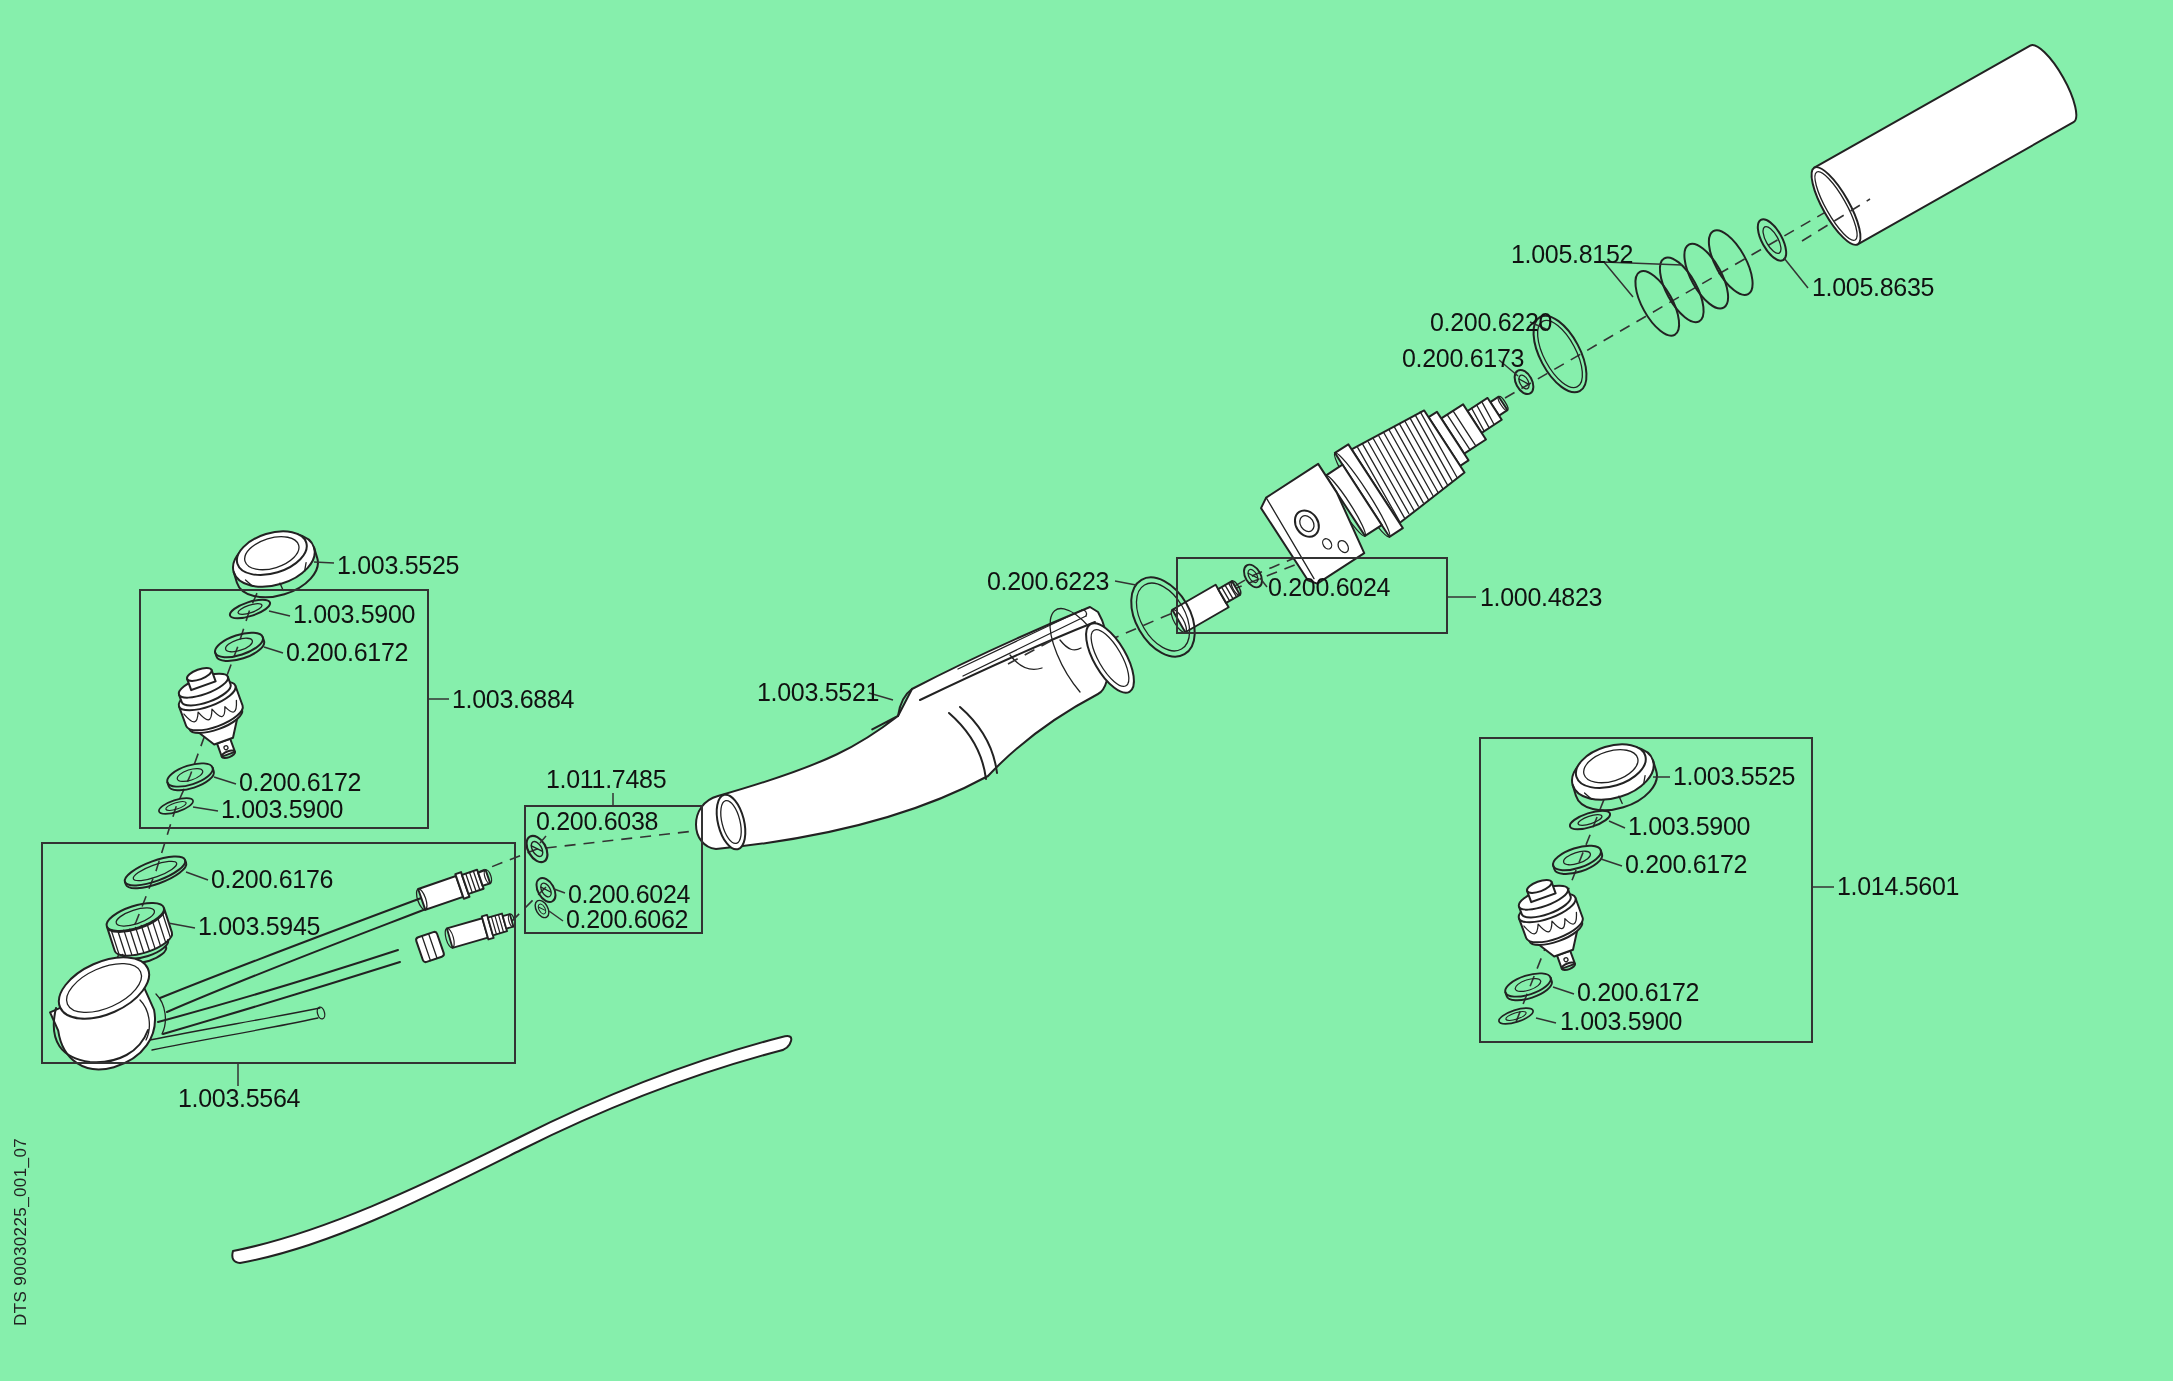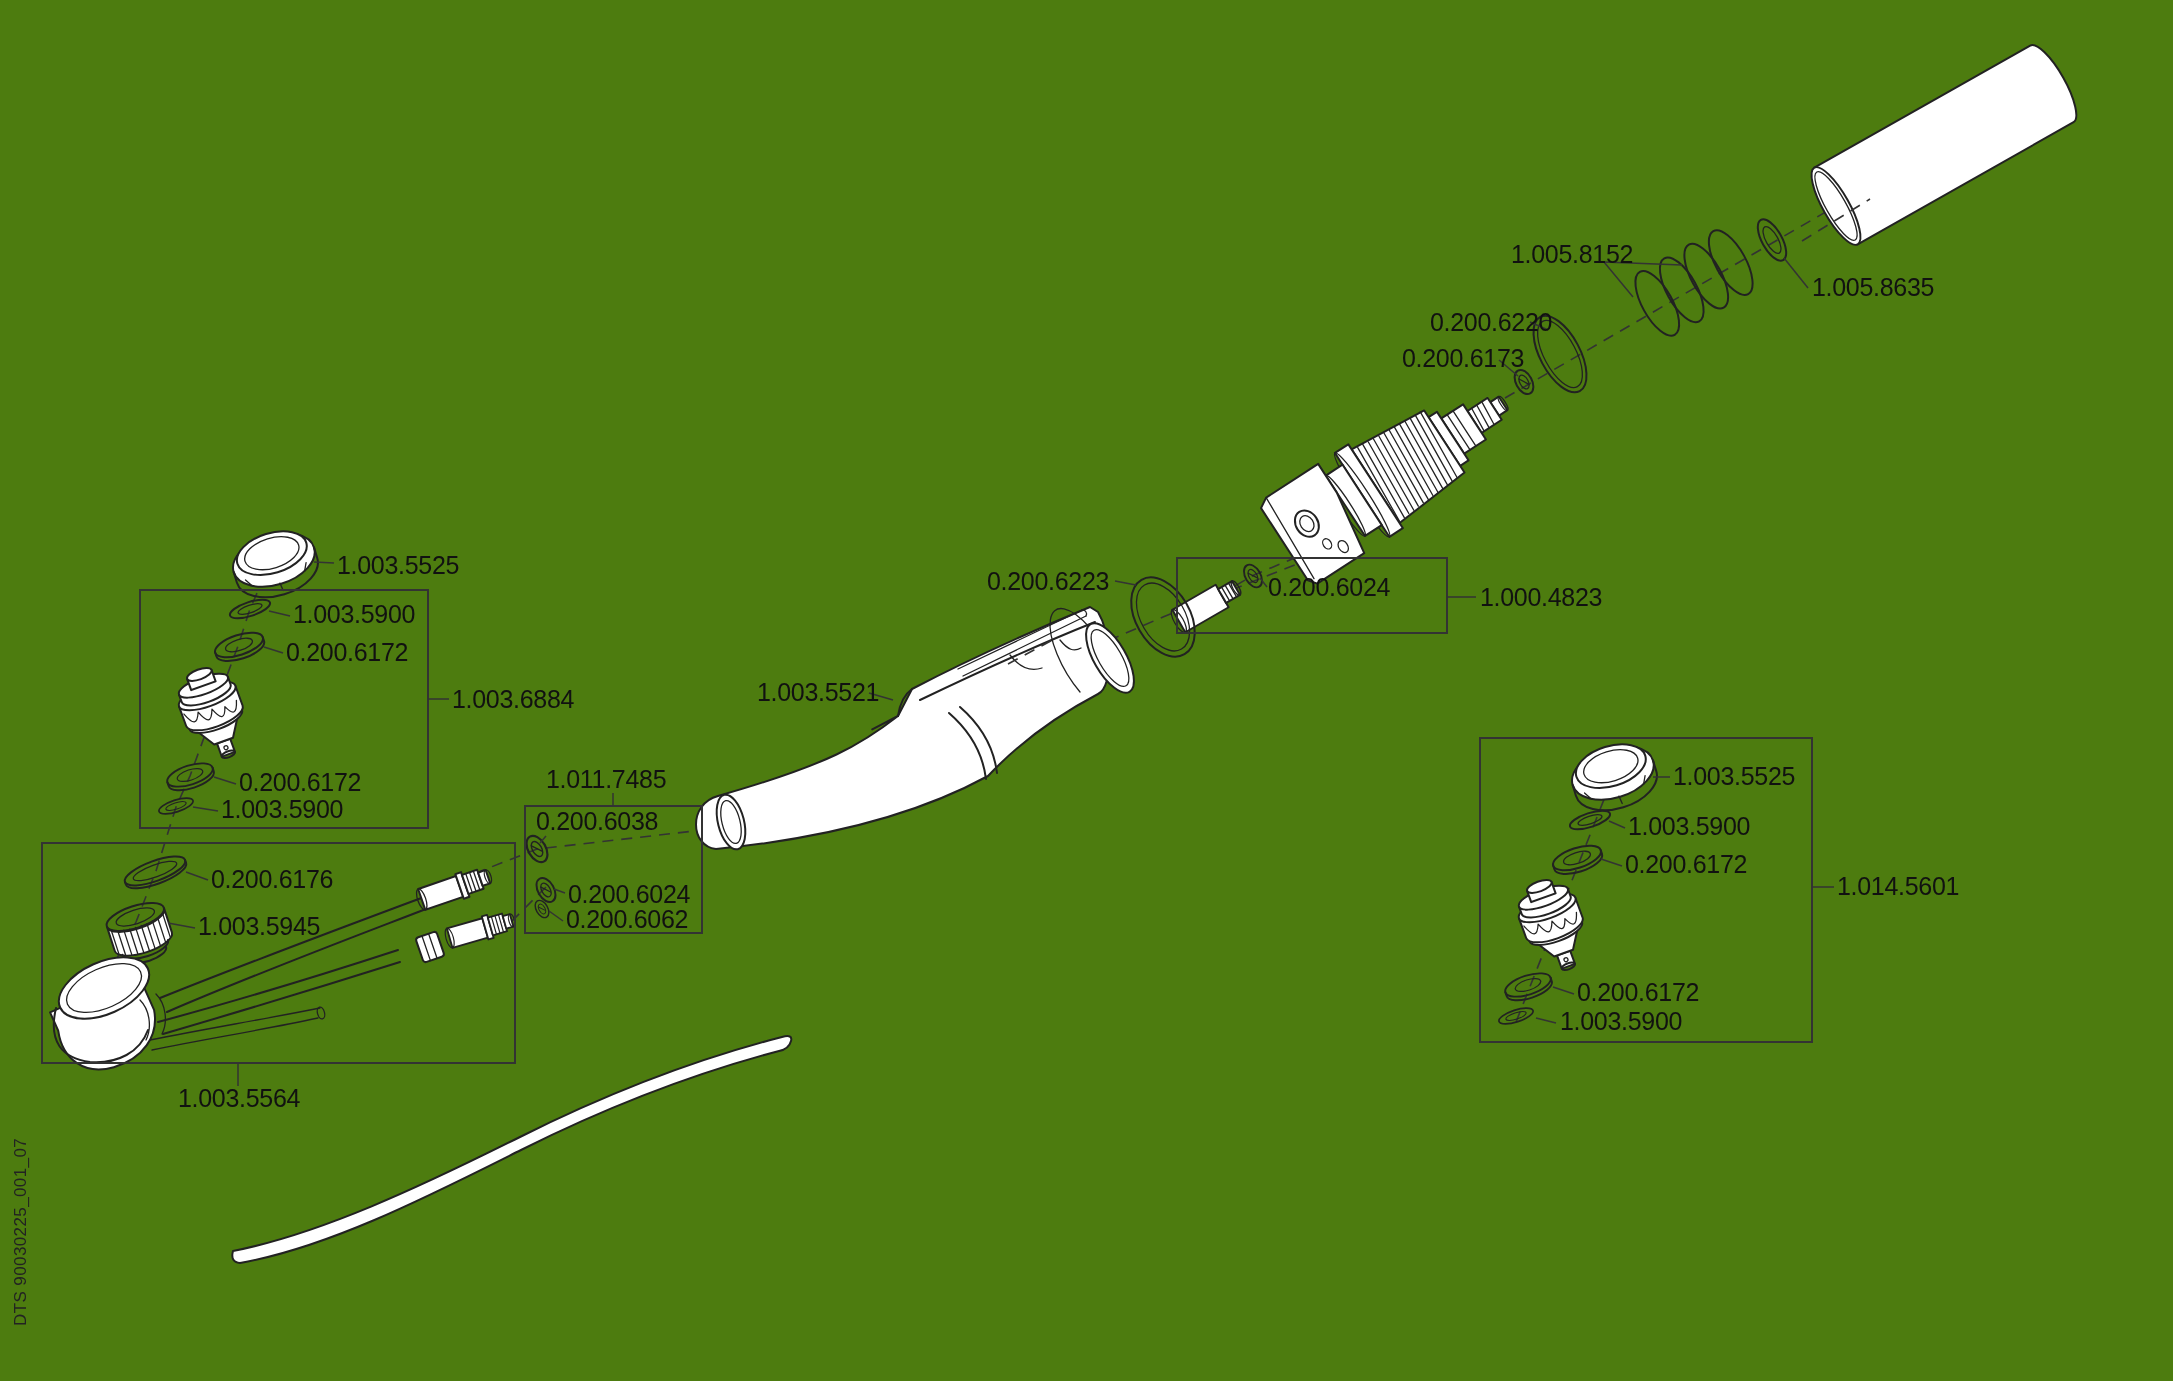--- a/index.html
+++ b/index.html
@@ -1,16 +1,16 @@
 <!DOCTYPE html>
 <html><head>
 <meta charset="utf-8">
 <style>
   html,body{margin:0;padding:0;background:#fff;}
-  .stage{position:relative;width:2173px;height:1381px;background:#4d7c0f;overflow:hidden;}
+  .stage{position:relative;width:2173px;height:1381px;background:#86efac;overflow:hidden;}
   svg{display:block;}
   .s{stroke:#222;stroke-width:2;fill:none;stroke-linecap:round;stroke-linejoin:round;}
   .sf{stroke:#222;stroke-width:2;fill:#fff;stroke-linecap:round;stroke-linejoin:round;}
   .thin{stroke-width:1.3;}
   .dash{stroke:#333;stroke-width:1.6;fill:none;stroke-dasharray:11 8;}
   .leader{stroke:#333;stroke-width:1.5;fill:none;}
   .box{fill:none;stroke:#333;stroke-width:2;}
   text{font-family:"Liberation Sans","DejaVu Sans",sans-serif;font-size:25px;fill:#111;letter-spacing:-0.3px;}
   .doc{font-size:17px;letter-spacing:0.4px;fill:#222;}
 </style>

